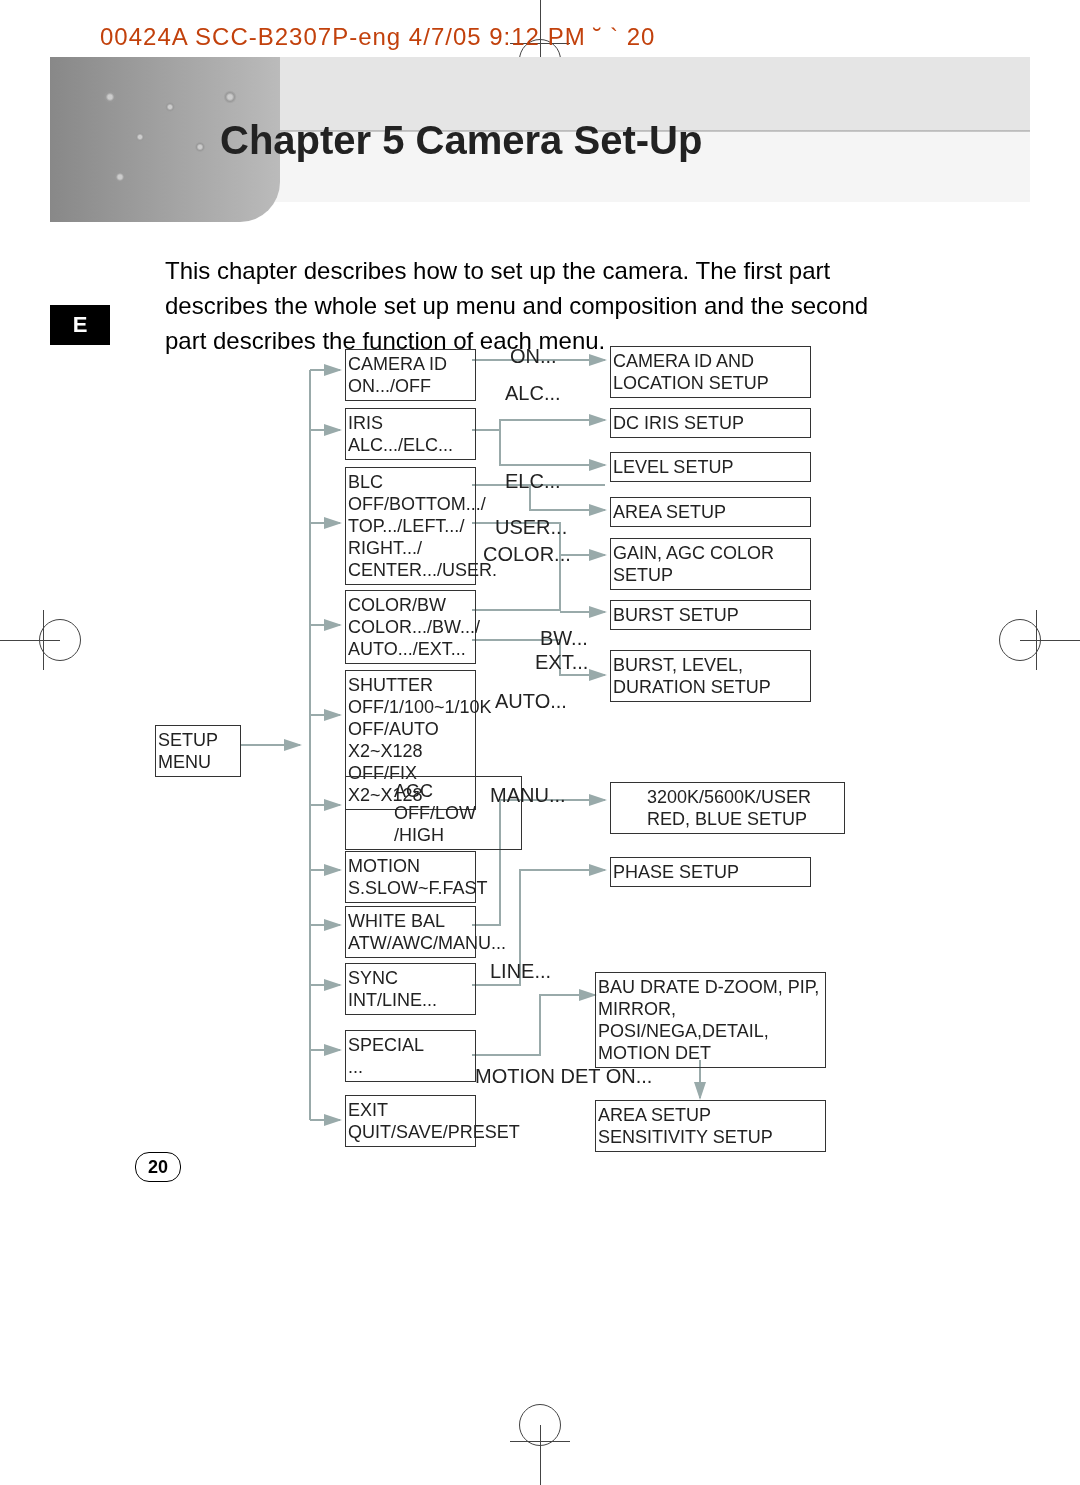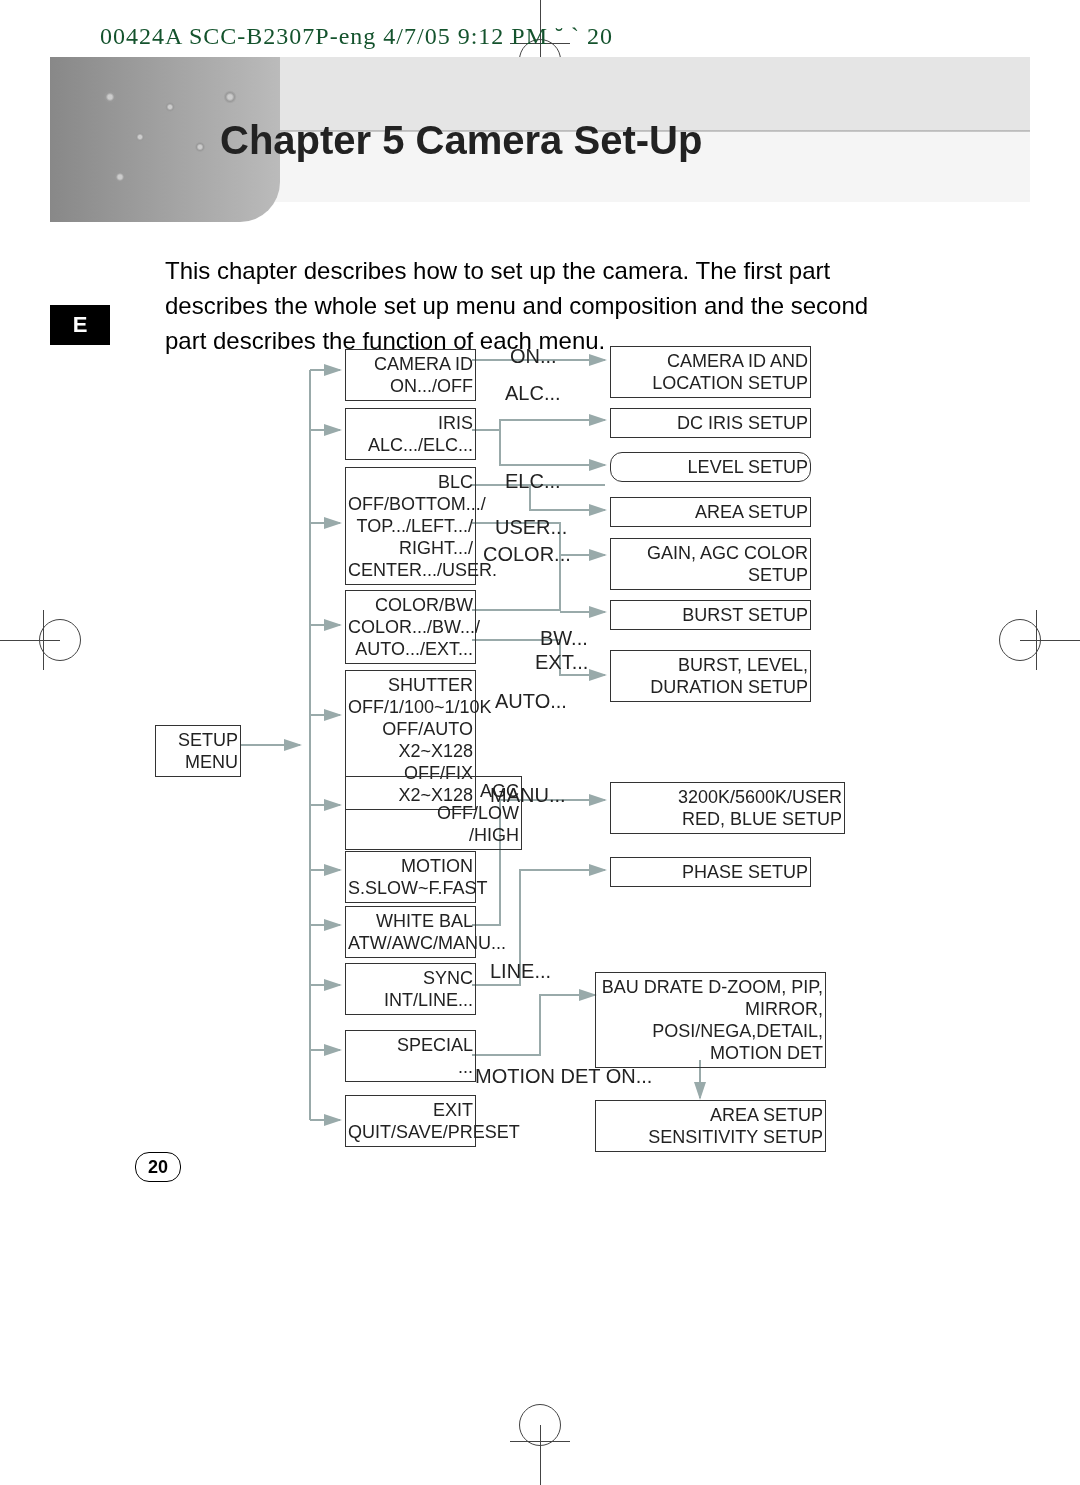--- a/index.html
+++ b/index.html
@@ -10,24 +10,24 @@
     background: #fff;
     font-family: Arial, Helvetica, sans-serif;
     color: #000;
     position: relative;
   }
   .abs { position: absolute; }
 
   
   .slug {
     top: 23px; left: 100px;
-    font-family: Liberation Serif, serif;
+    font-family: Liberation Sans, sans-serif;
     font-size: 24px;
     letter-spacing: 1px;
-    color: #14532d;
+    color: #c2410c;
   }
 
   
   .reg-top { top: 0; left: 50%; width: 1px; height: 60px; background: #444; }
   .reg-top2 { top: 60px; left: 50%; width: 40px; height: 40px; border: 1px solid #444; border-radius: 50%; transform: translate(-50%, -50%); }
   .reg-top-h { top: 43px; left: calc(50% - 30px); width: 60px; height: 1px; background: #444; }
   .reg-bottom { bottom: 0; left: 50%; width: 1px; height: 60px; background: #444; }
   .reg-bottom2 { bottom: 60px; left: 50%; width: 40px; height: 40px; border: 1px solid #444; border-radius: 50%; transform: translate(-50%, 50%); }
   .reg-bottom-h { bottom: 43px; left: calc(50% - 30px); width: 60px; height: 1px; background: #444; }
   .reg-left { top: 640px; left: 0; width: 60px; height: 1px; background: #444; }
@@ -77,21 +77,21 @@
   
   .intro {
     top: 253px; left: 165px; width: 740px;
     font-size: 24px;
     line-height: 35px;
   }
 
   
   .box {
     border: 1px solid #333;
-    text-align: right;
+    text-align: left;
     font-size: 18px;
     line-height: 22px;
     padding: 3px 2px;
     color: #222;
   }
   .label {
     font-size: 20px;
     color: #222;
     text-align: center;
     white-space: nowrap;
@@ -209,21 +209,21 @@
 <div class="abs label" style="top:543px; left:483px;">COLOR...</div>
 <div class="abs label" style="top:627px; left:540px;">BW...</div>
 <div class="abs label" style="top:651px; left:535px;">EXT...</div>
 <div class="abs label" style="top:690px; left:495px;">AUTO...</div>
 <div class="abs label" style="top:784px; left:490px;">MANU...</div>
 <div class="abs label" style="top:960px; left:490px;">LINE...</div>
 <div class="abs label" style="top:1065px; left:475px;">MOTION DET ON...</div>
 
 <div class="abs box" style="top:346px; left:610px; width:195px;">CAMERA ID AND<br>LOCATION SETUP</div>
 <div class="abs box" style="top:408px; left:610px; width:195px;">DC IRIS SETUP</div>
-<div class="abs box" style="top:452px; left:610px; width:195px;border-radius:12px;">LEVEL SETUP</div>
+<div class="abs box" style="top:452px; left:610px; width:195px;">LEVEL SETUP</div>
 <div class="abs box" style="top:497px; left:610px; width:195px;">AREA SETUP</div>
 <div class="abs box" style="top:538px; left:610px; width:195px;">GAIN, AGC COLOR<br>SETUP</div>
 <div class="abs box" style="top:600px; left:610px; width:195px;">BURST SETUP</div>
 <div class="abs box" style="top:650px; left:610px; width:195px;">BURST, LEVEL,<br>DURATION SETUP</div>
 <div class="abs box" style="top:782px; left:610px; width:195px;padding-left:36px;">3200K/5600K/USER<br>RED, BLUE SETUP</div>
 <div class="abs box" style="top:857px; left:610px; width:195px;">PHASE SETUP</div>
 <div class="abs box" style="top:972px; left:595px; width:225px;">BAU DRATE D-ZOOM, PIP,<br>MIRROR,<br>POSI/NEGA,DETAIL,<br>MOTION DET</div>
 <div class="abs box" style="top:1100px; left:595px; width:225px;">AREA SETUP<br>SENSITIVITY SETUP</div>
 
 <div class="abs page-oval">20</div>

